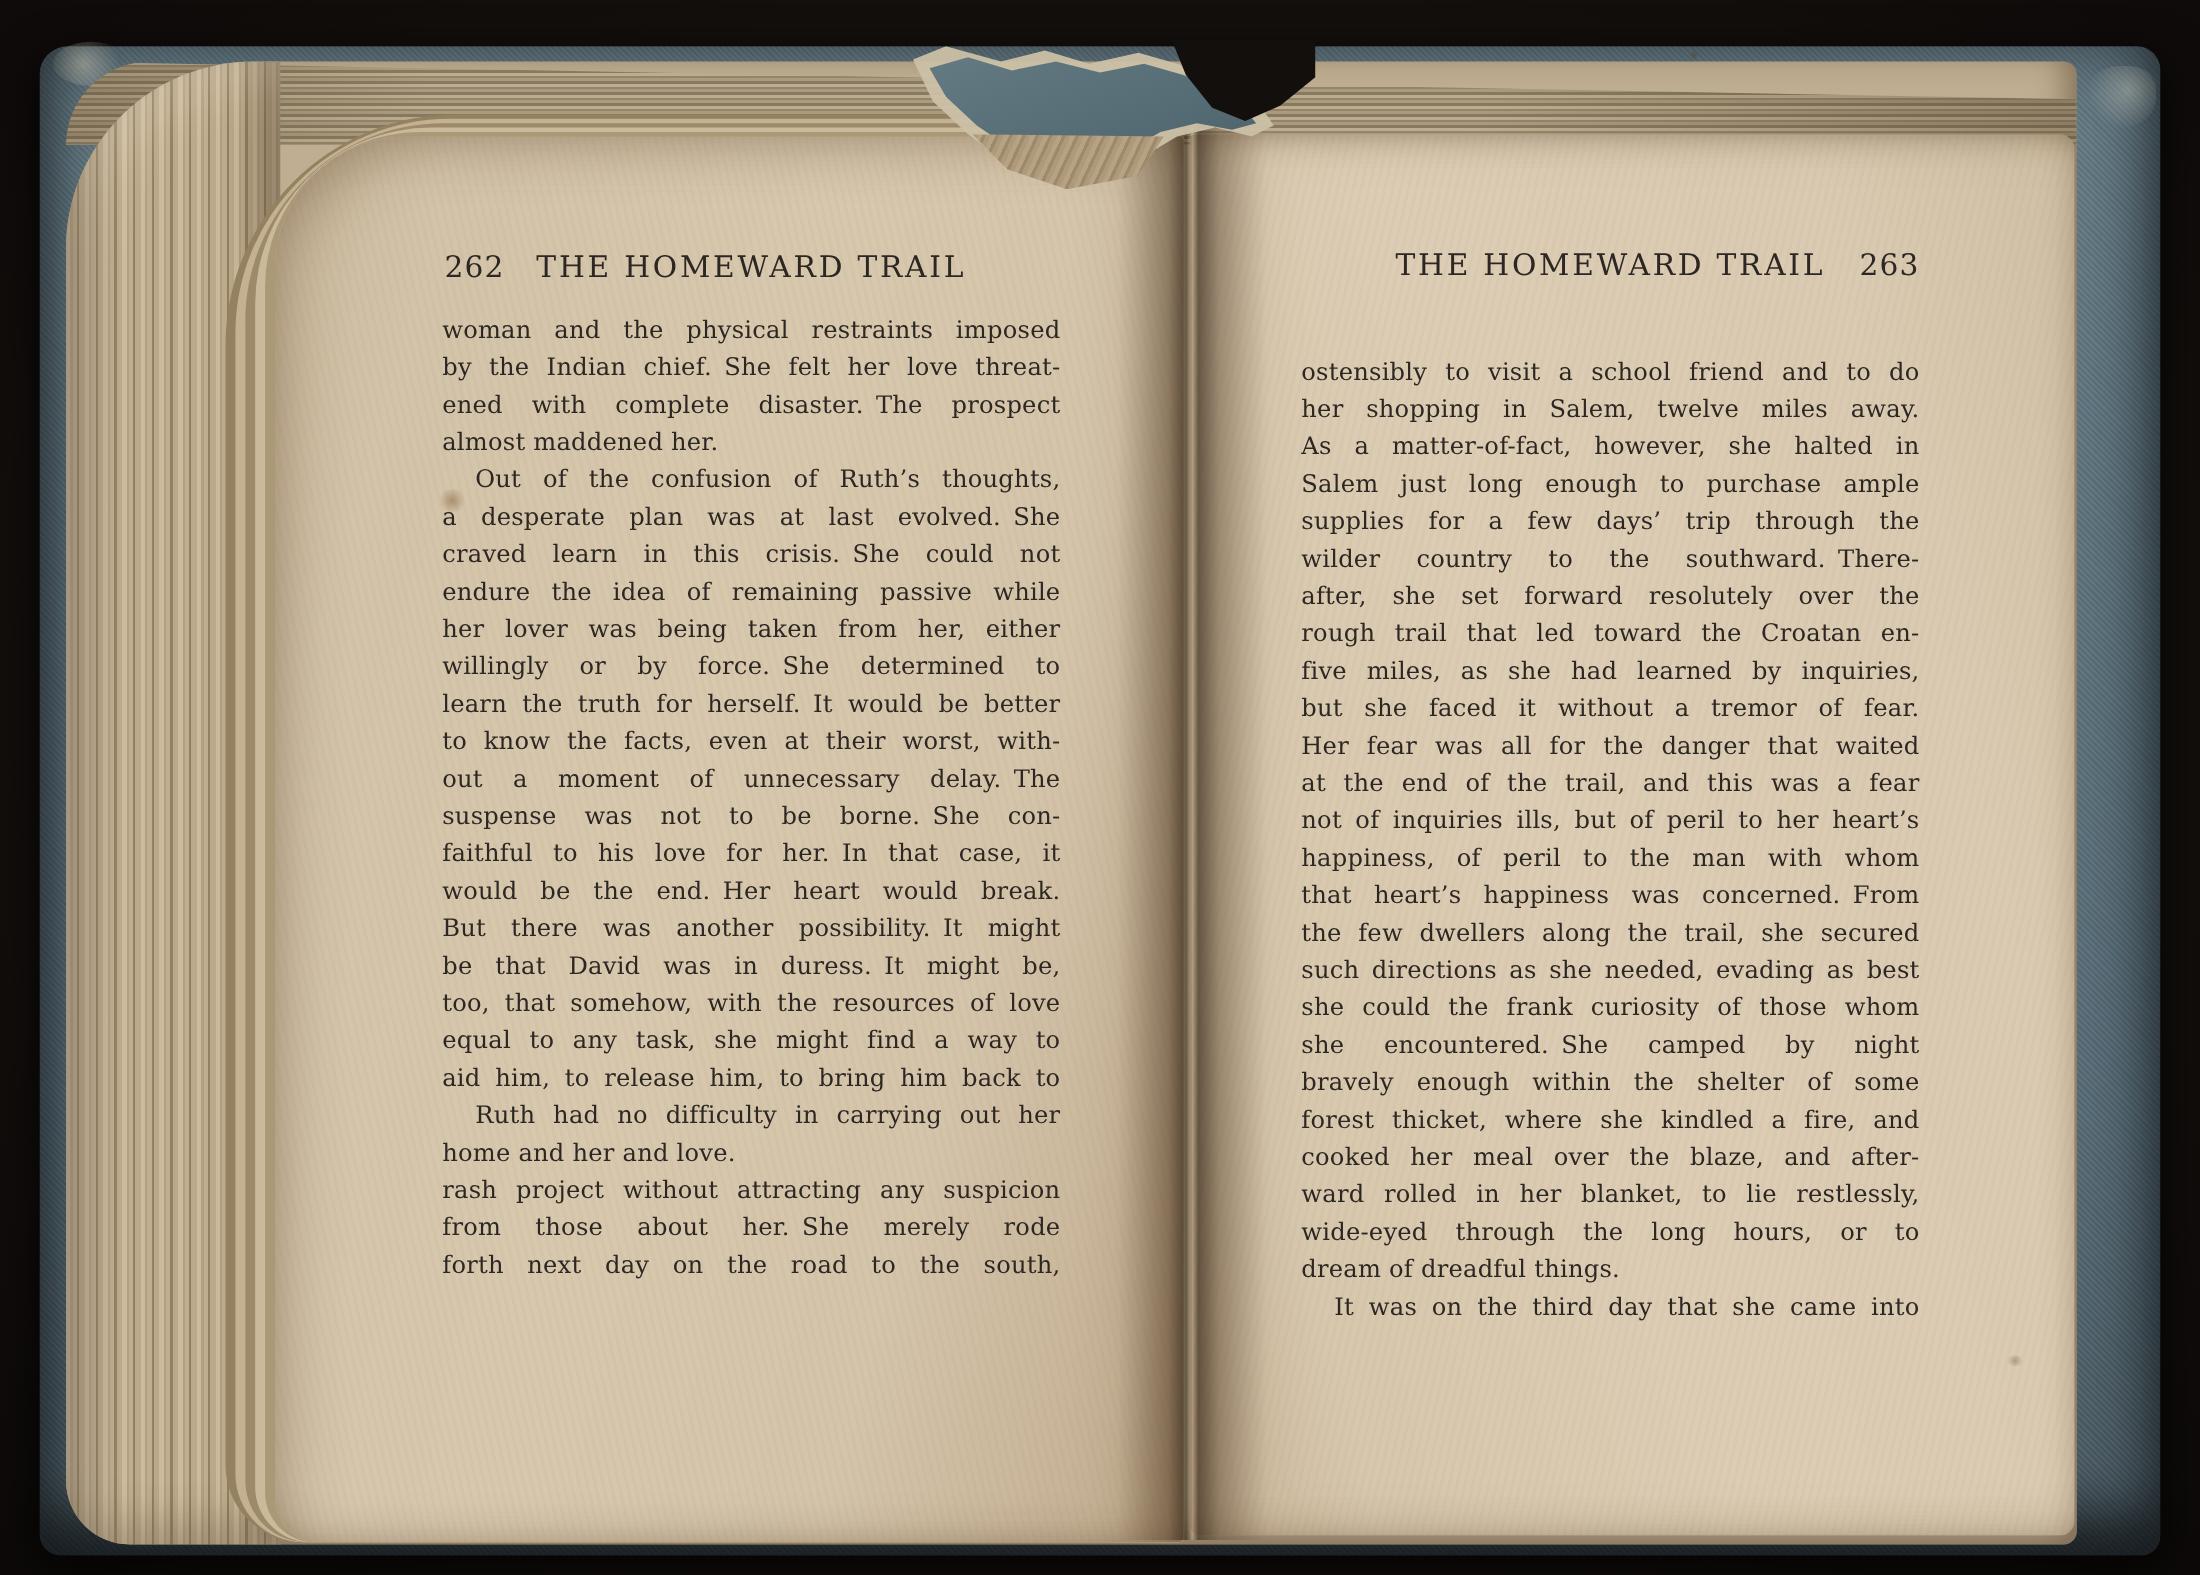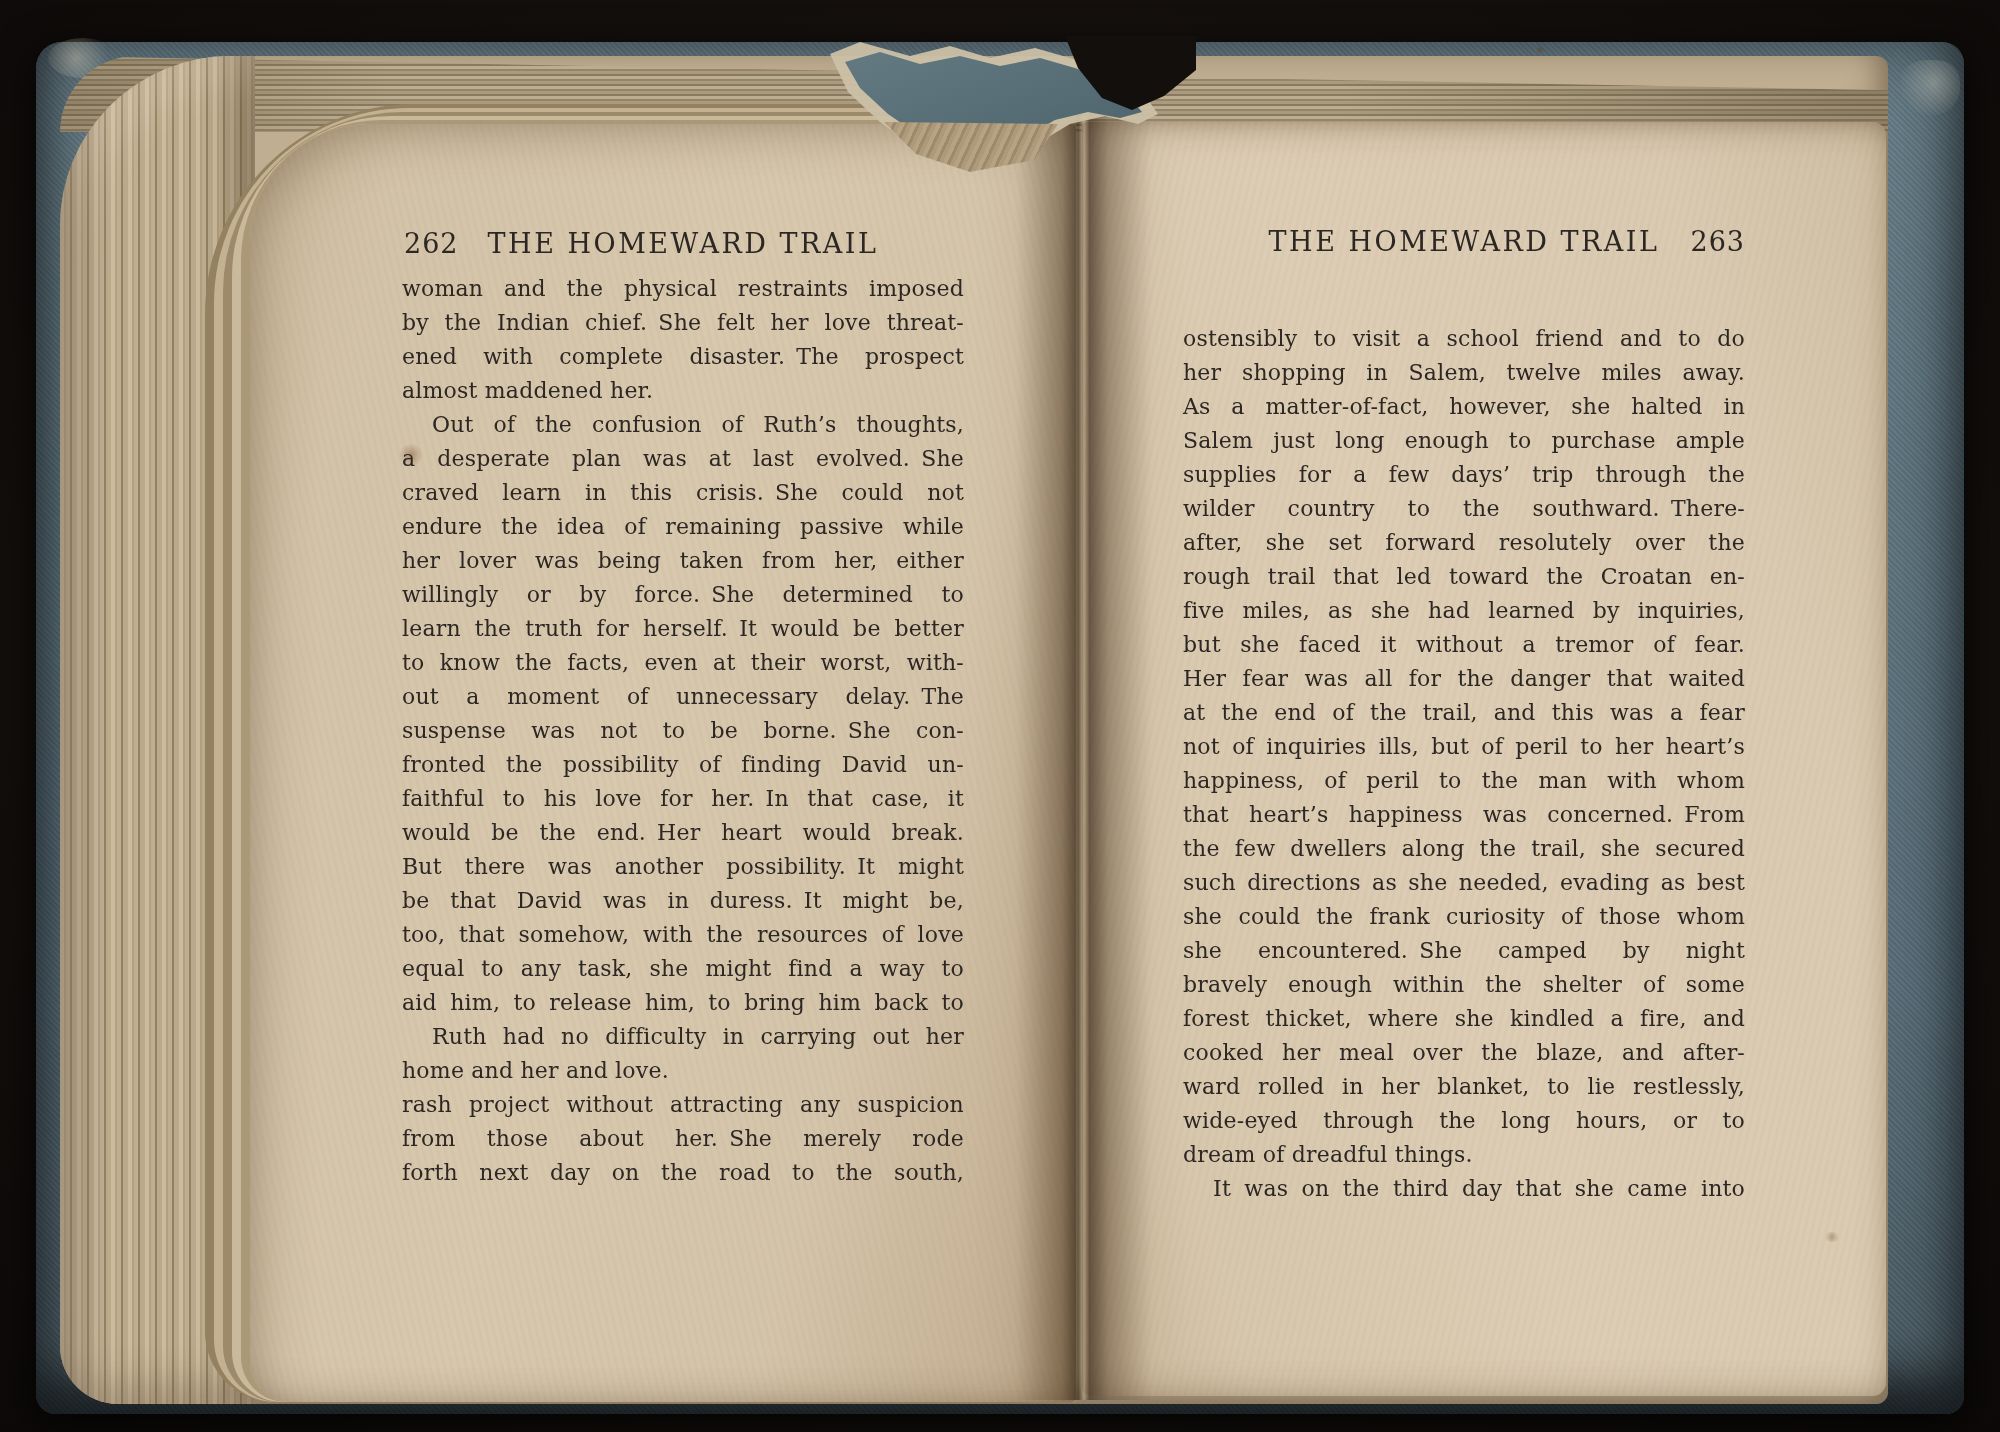--- a/index.html
+++ b/index.html
@@ -109,21 +109,21 @@
   
   .ink{color:#2d2723;}
   .header{position:absolute;width:562px;height:36px;line-height:36px;font-size:27px;}
   .header .runhead{display:block;text-align:center;letter-spacing:2.5px;}
   .header .pagenum{position:absolute;top:0;letter-spacing:1px;}
   .header-left{left:402px;top:226px;}
   .header-left .pagenum{left:2px;}
   .header-right{left:1183px;top:224px;}
   .header-right .pagenum{right:0;}
   .page-lines{position:absolute;width:562px;font-size:22px;}
-  .lines-left{left:402px;top:272px;}
+  .lines-left{left:402px;top:284px;}
   .lines-right{left:1183px;top:274px;margin-top:48px;}
   .bline{
     height:34px;line-height:34px;
     text-align:justify;text-align-last:justify;
     white-space:nowrap;letter-spacing:.2px;
   }
   .bline.end{text-align-last:left;}
   .bline.indent{text-indent:30px;}
 </style>
 </head>
@@ -180,21 +180,20 @@
       <div class="bline indent">Out of the confusion of Ruth’s thoughts,</div>
       <div class="bline">a desperate plan was at last evolved. She</div>
       <div class="bline">craved learn in this crisis. She could not</div>
       <div class="bline">endure the idea of remaining passive while</div>
       <div class="bline">her lover was being taken from her, either</div>
       <div class="bline">willingly or by force. She determined to</div>
       <div class="bline">learn the truth for herself. It would be better</div>
       <div class="bline">to know the facts, even at their worst, with-</div>
       <div class="bline">out a moment of unnecessary delay. The</div>
       <div class="bline">suspense was not to be borne. She con-</div>
-      <div class="bline">fronted the possibility of finding David un-</div>
       <div class="bline">faithful to his love for her. In that case, it</div>
       <div class="bline">would be the end. Her heart would break.</div>
       <div class="bline">But there was another possibility. It might</div>
       <div class="bline">be that David was in duress. It might be,</div>
       <div class="bline">too, that somehow, with the resources of love</div>
       <div class="bline">equal to any task, she might find a way to</div>
       <div class="bline">aid him, to release him, to bring him back to</div>
       <div class="bline indent">Ruth had no difficulty in carrying out her</div>
       <div class="bline end">home and her and love.</div>
       <div class="bline">rash project without attracting any suspicion</div>

